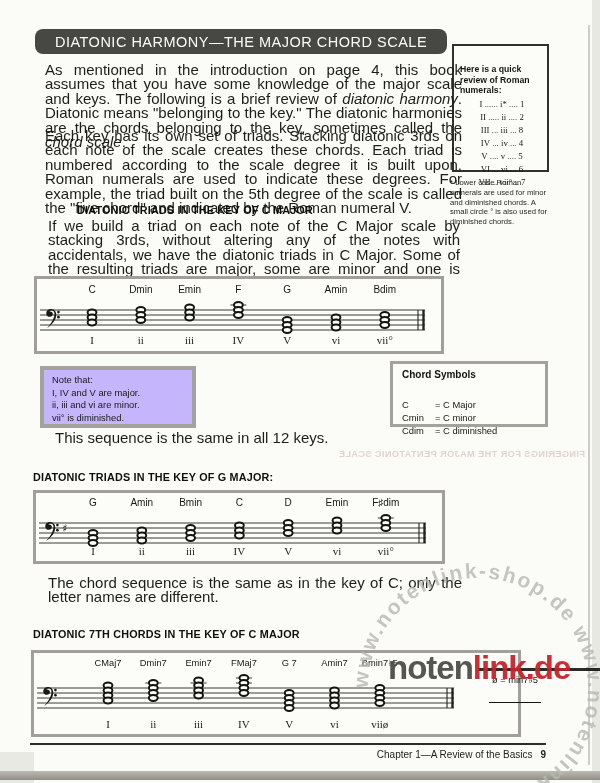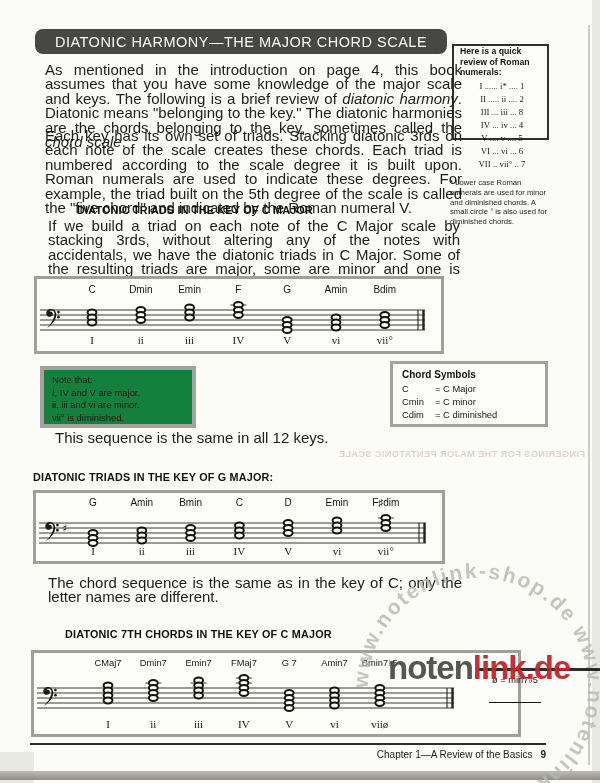--- a/index.html
+++ b/index.html
@@ -9,47 +9,47 @@
   
   .title-bar{left:35px;top:29px;width:412px;height:25px;background:#48484485;background:#474743;
              color:#fbfbf8;display:flex;align-items:center;justify-content:center;
              font-size:14.5px;letter-spacing:.5px;border-radius:8px;}
   
   .body-text{font-size:15px;line-height:14.4px;text-align:justify;color:#1d1d1b;}
   .p1{left:45px;top:63px;width:417px;}
   .p2{left:45px;top:129px;width:417px;}
   .ital{font-style:italic;}
   
-  .review-box{left:452px;top:44px;width:97px;height:96px;border:2px solid #30302c;
-              background:#fcfcf9;padding:0 3px 0 6px;box-sizing:border-box;}
+  .review-box{left:452px;top:44px;width:97px;height:128px;border:2px solid #30302c;
+              background:#fcfcf9;padding:18px 3px 0 6px;box-sizing:border-box;}
   .rb-head{font-size:8.7px;font-weight:bold;line-height:10.6px;color:#141412;}
   .rbox-rows{margin-top:2px;}
   .rbox-row{font-family:"Liberation Serif",serif;font-size:8.8px;line-height:13.1px;
             text-align:center;color:#191917;}
   .rb-footnote{left:450px;top:178px;width:102px;font-size:7.7px;line-height:9.8px;color:#262624;}
   
   .sec-head{font-size:10.8px;font-weight:bold;color:#0f0f0d;letter-spacing:.2px;}
   .c-head{left:38px;top:204px;padding-left:39px;}
   .c-body{left:48px;top:219px;width:412px;}
   .g-head{left:33px;top:471px;text-align:center;}
-  .c7-head{left:33px;top:628px;margin-left:32px;}
+  .c7-head{left:33px;top:628px;}
   
   .staff-box{border:3px solid #a09f99;background:#fcfcf9;box-sizing:border-box;
              display:flex;align-items:center;}
   #staff0{left:34px;top:276px;width:410px;height:78px;}
   #staff1{left:33px;top:490px;width:412px;height:74px;}
   #staff2{left:31px;top:650px;width:490px;height:87px;}
   
   .note-box{left:40px;top:366px;width:156px;height:62px;border:4px solid #a3a29c;
-            background:#15803d;padding:4px 8px;box-sizing:border-box;}
+            background:#c4b5fd;padding:4px 8px;box-sizing:border-box;}
   .nb-line{font-size:9.4px;line-height:12.6px;color:#181816;}
   
   .cs-box{left:390px;top:361px;width:158px;height:66px;border:3px solid #a3a29c;
           background:#fcfcf9;padding:5px 9px;box-sizing:border-box;}
-  .cs-head{font-size:10px;font-weight:bold;color:#121210;margin-bottom:2px;}
+  .cs-head{font-size:10px;font-weight:bold;color:#121210;margin-bottom:18px;}
   .cs-row{font-size:9.4px;line-height:13.2px;display:flex;color:#181816;}
   .cs-row .c0{width:33px;}
   .after-c{left:55px;top:431px;width:320px;}
   .after-g1{left:48px;top:576px;width:414px;}
   .after-g2{left:48px;top:604px;width:414px;}
   
   .ghost{left:225px;top:449px;width:360px;transform:scaleX(-1);color:#c9aba4;opacity:.5;
          filter:blur(.6px);font-size:9.2px;font-weight:bold;letter-spacing:.4px;}
   
   .sevenths-note{left:489px;top:674px;font-size:9.3px;color:#161614;

